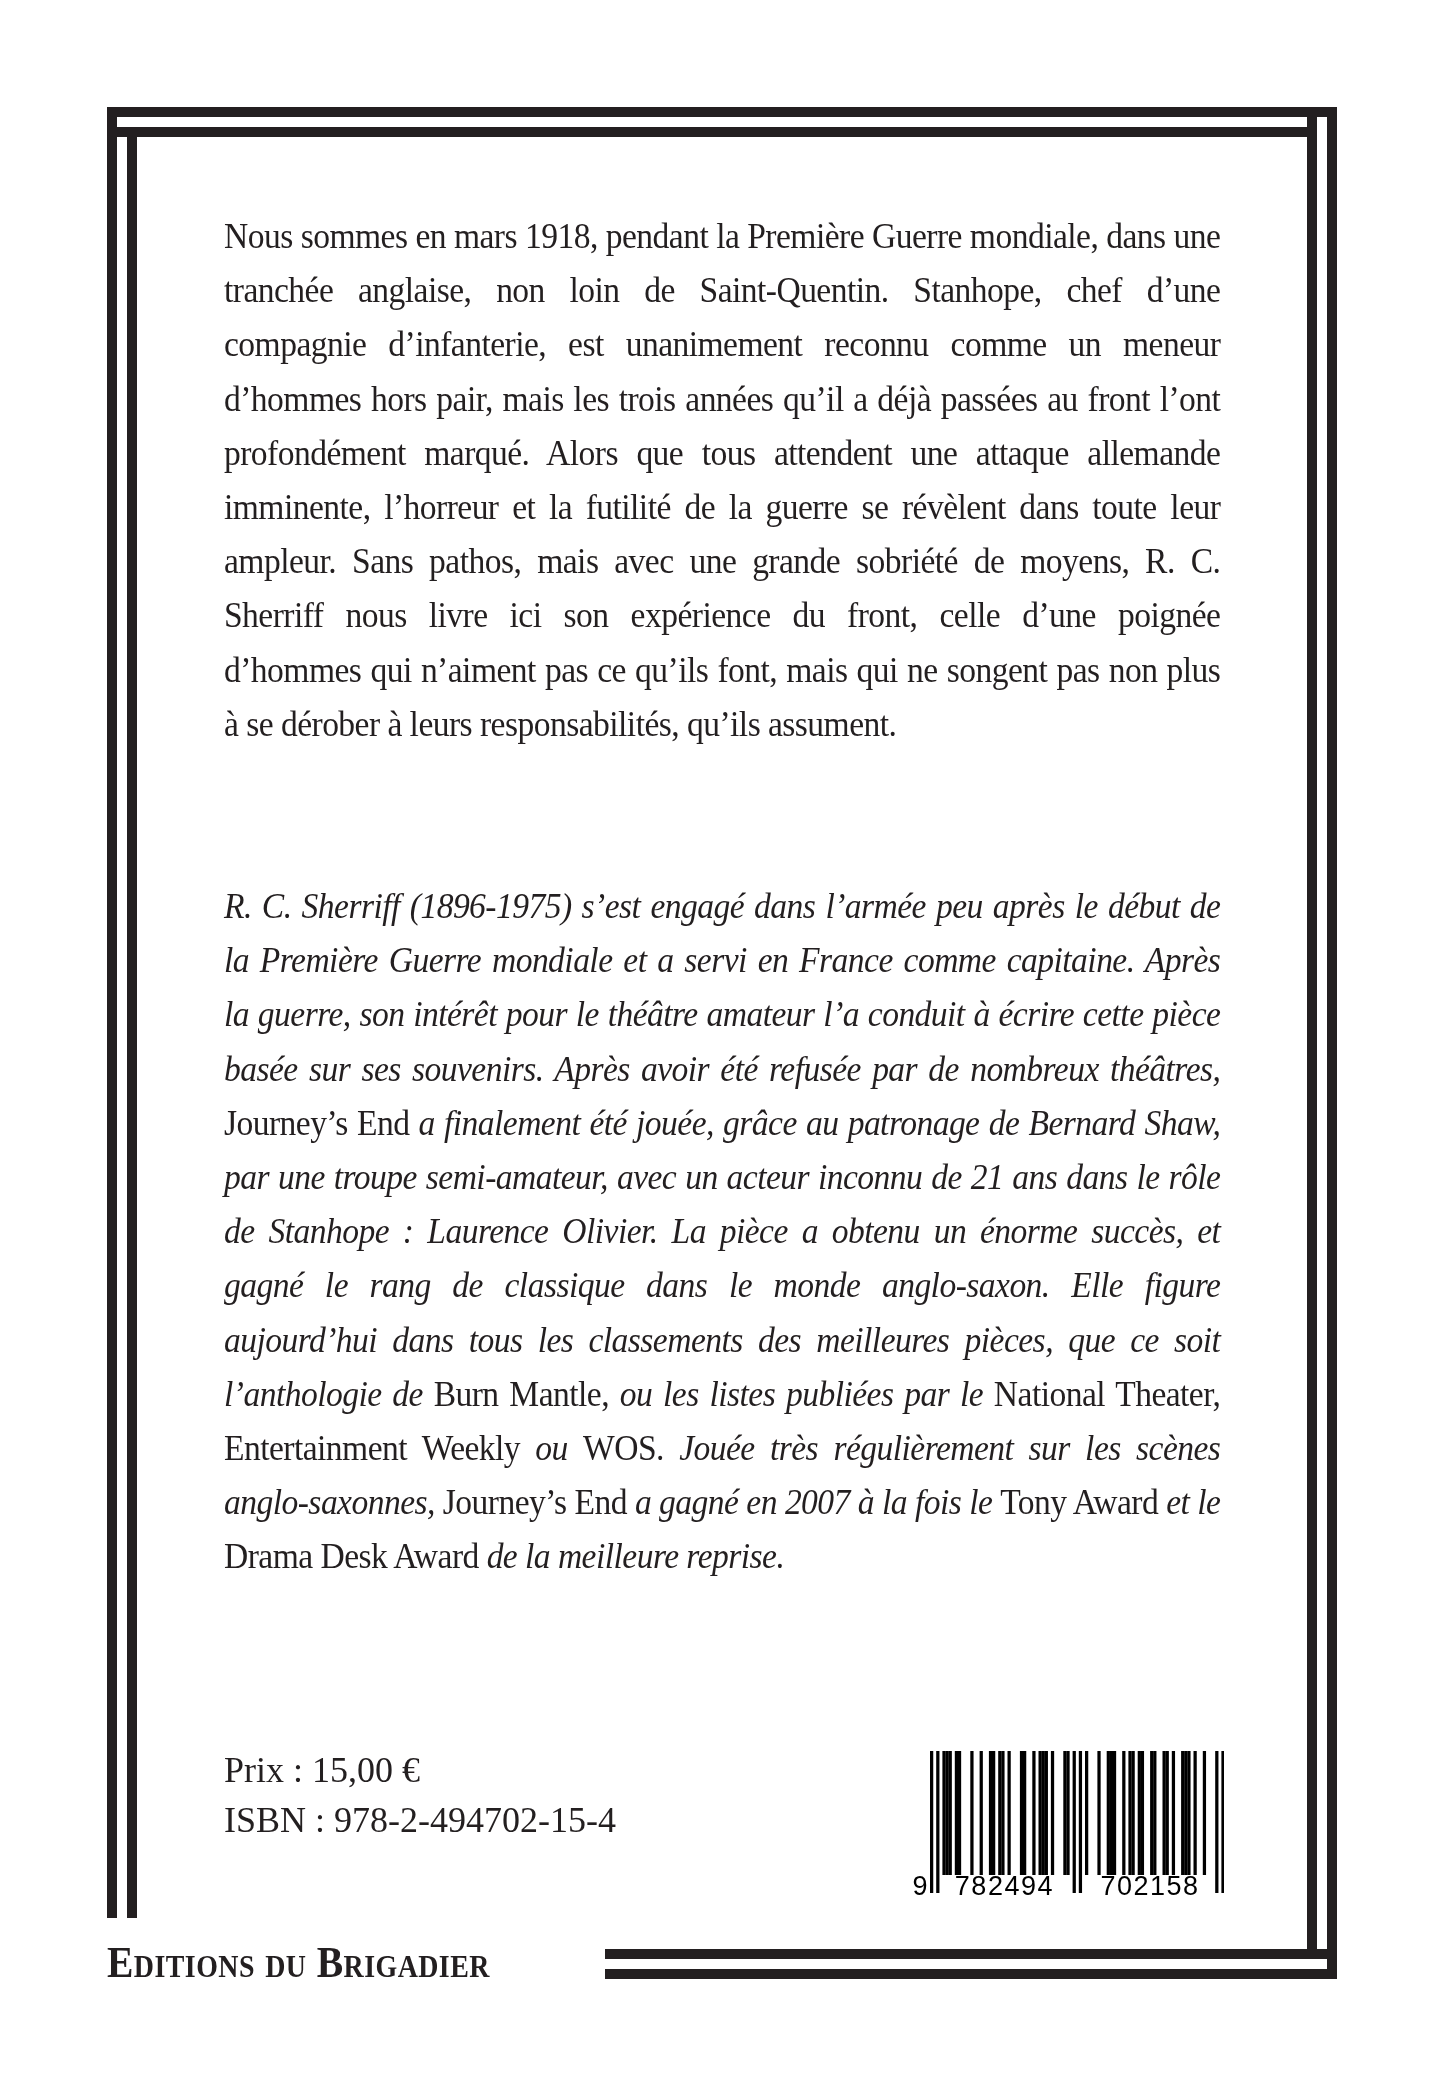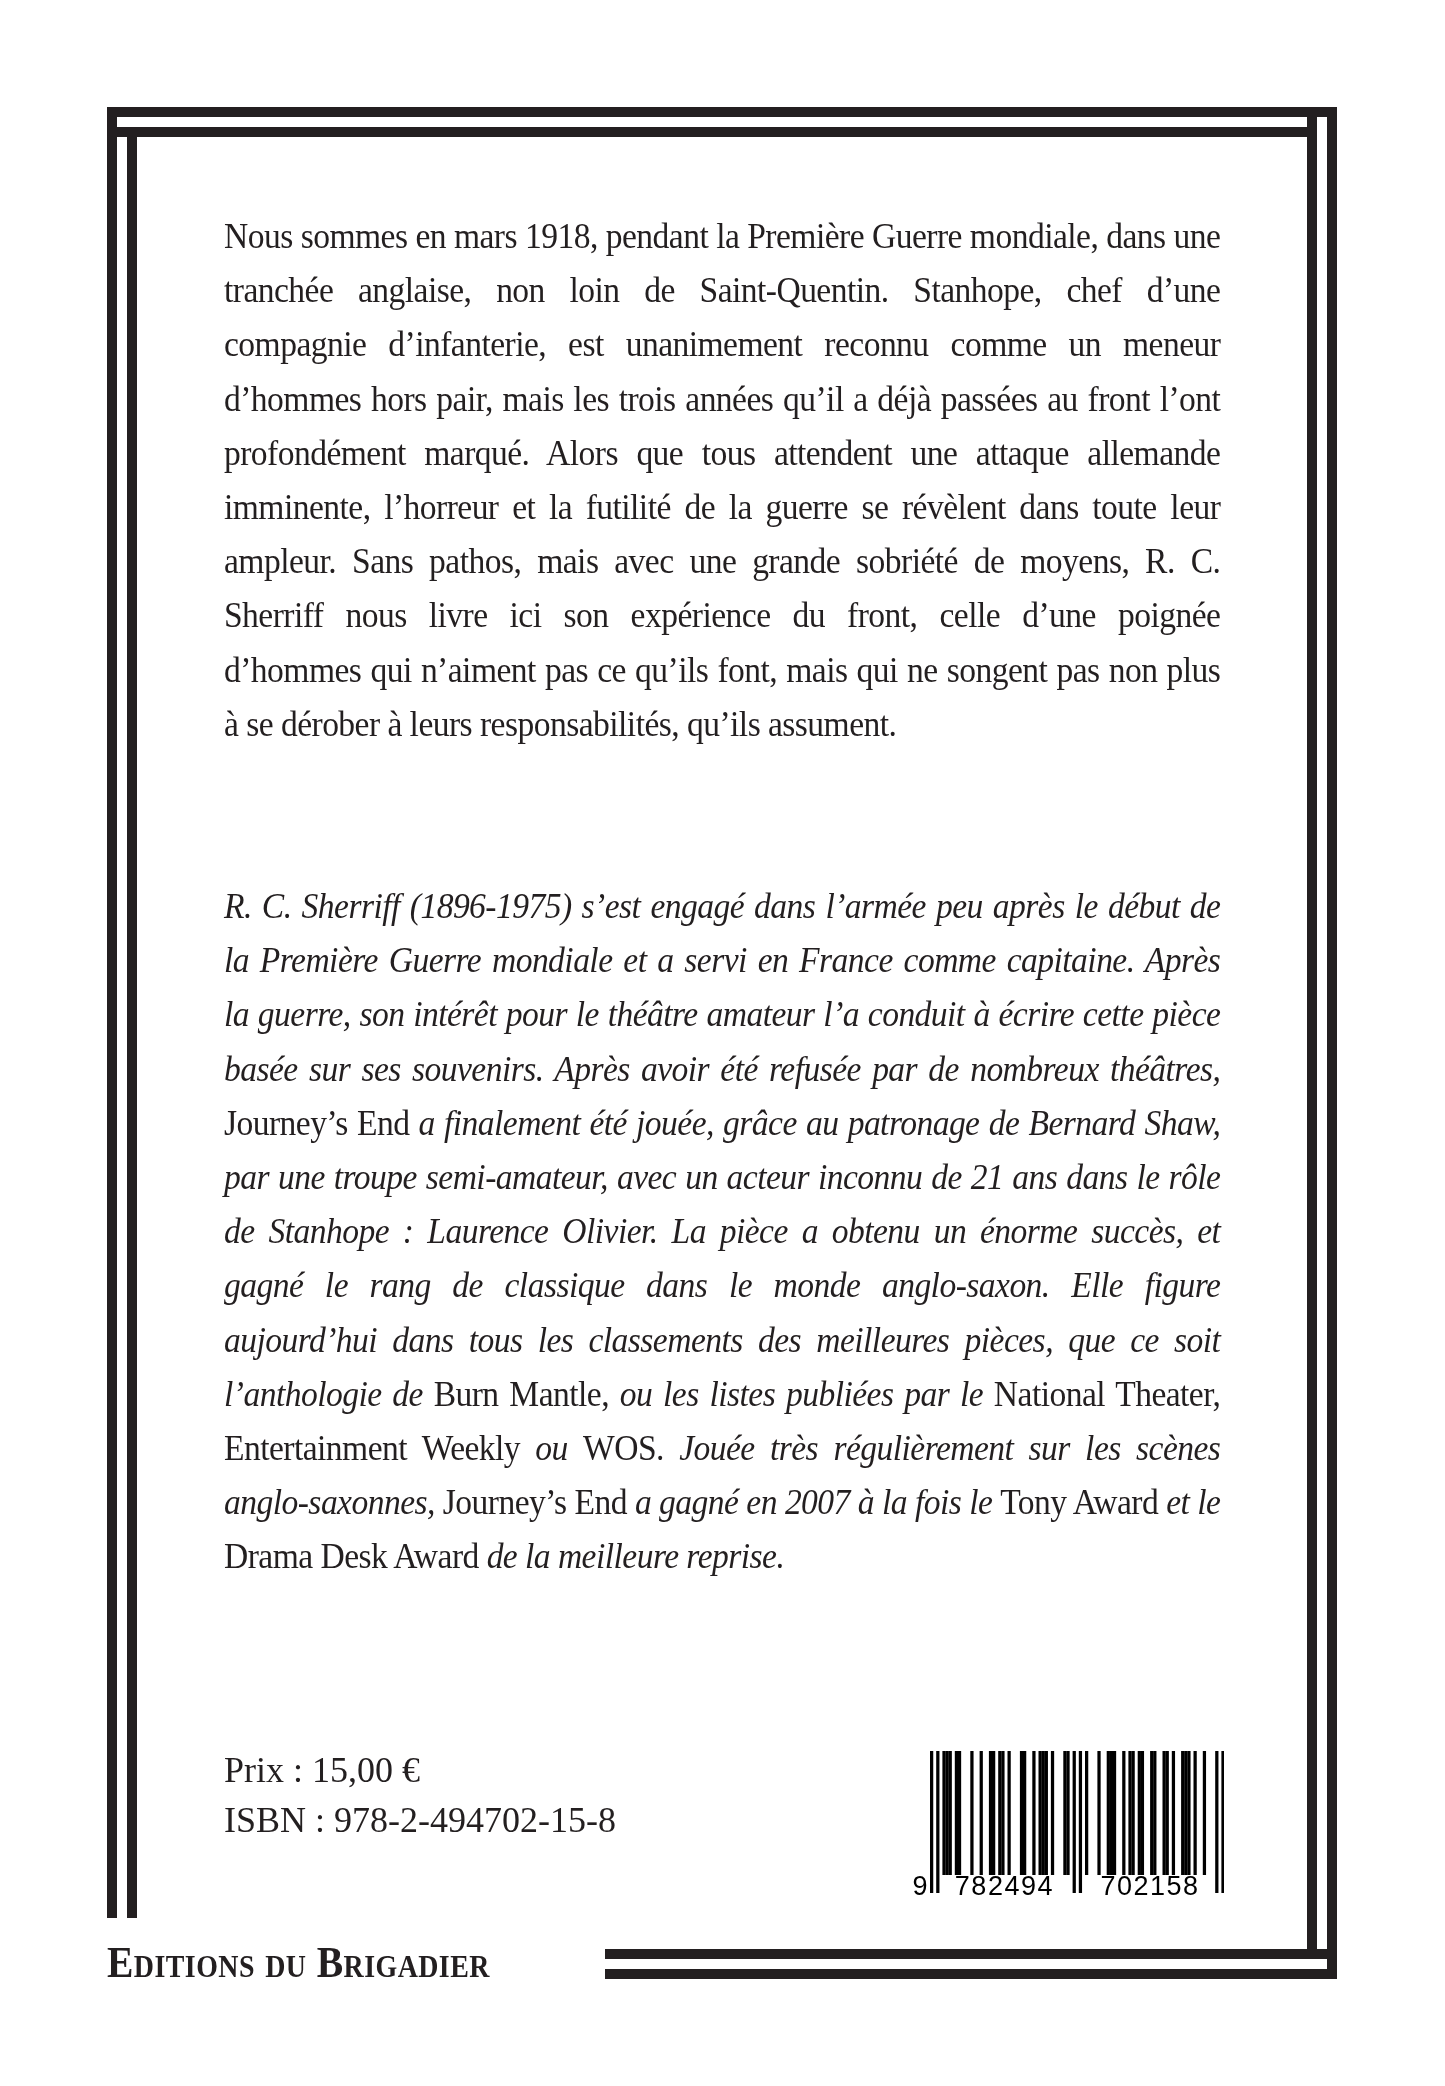--- a/index.html
+++ b/index.html
@@ -54,21 +54,21 @@
 
 <div class="bar" style="left:605px;top:1949px;width:732px;height:10px;"></div>
 <div class="bar" style="left:605px;top:1969px;width:732px;height:10px;"></div>
 
 <p id="p1" class="para">Nous sommes en mars 1918, pendant la Première Guerre mondiale, dans une tranchée anglaise, non loin de Saint-Quentin. Stanhope, chef d’une compagnie d’infanterie, est unanimement reconnu comme un meneur d’hommes hors pair, mais les trois années qu’il a déjà passées au front l’ont profondément marqué. Alors que tous attendent une attaque allemande imminente, l’horreur et la futilité de la guerre se révèlent dans toute leur ampleur. Sans pathos, mais avec une grande sobriété de moyens, R. C. Sherriff nous livre ici son expérience du front, celle d’une poignée d’hommes qui n’aiment pas ce qu’ils font, mais qui ne songent pas non plus à se dérober à leurs responsabilités, qu’ils assument.</p>
 
 <p id="p2" class="para"><span>R. C. Sherriff (1896-1975) s’est engagé dans l’armée peu après le début de la Première Guerre mondiale et a servi en France comme capitaine. Après la guerre, son intérêt pour le théâtre amateur l’a conduit à écrire cette pièce basée sur ses souvenirs. Après avoir été refusée par de nombreux théâtres, </span><span class="up">Journey’s End</span><span> a finalement été jouée, grâce au patronage de Bernard Shaw, par une troupe semi-amateur, avec un acteur inconnu de 21 ans dans le rôle de Stanhope : Laurence Olivier. La pièce a obtenu un énorme succès, et gagné le rang de classique dans le monde anglo-saxon. Elle figure aujourd’hui dans tous les classements des meilleures pièces, que ce soit l’anthologie de </span><span class="up">Burn Mantle,</span><span> ou les listes publiées par le </span><span class="up">National Theater, Entertainment Weekly</span><span> ou </span><span class="up">WOS.</span><span> Jouée très régulièrement sur les scènes anglo-saxonnes, </span><span class="up">Journey’s End</span><span> a gagné en 2007 à la fois le </span><span class="up">Tony Award</span><span> et le </span><span class="up">Drama Desk Award</span><span> de la meilleure reprise.</span></p>
 
 <div class="price-block">
   <div>Prix : 15,00 €</div>
-  <div>ISBN : 978-2-494702-15-8</div>
+  <div>ISBN : 978-2-494702-15-4</div>
 </div>
 
 <div class="barcode">
   <svg id="barcode-svg" width="312" height="146" viewBox="0 0 312 146">
       <rect x="18.00" y="0" width="3.25" height="142" fill="#000"></rect>
       <rect x="24.20" y="0" width="3.25" height="142" fill="#000"></rect>
       <rect x="30.40" y="0" width="3.25" height="124" fill="#000"></rect>
       <rect x="33.50" y="0" width="3.25" height="124" fill="#000"></rect>
       <rect x="36.60" y="0" width="3.25" height="124" fill="#000"></rect>
       <rect x="42.80" y="0" width="3.25" height="124" fill="#000"></rect>

